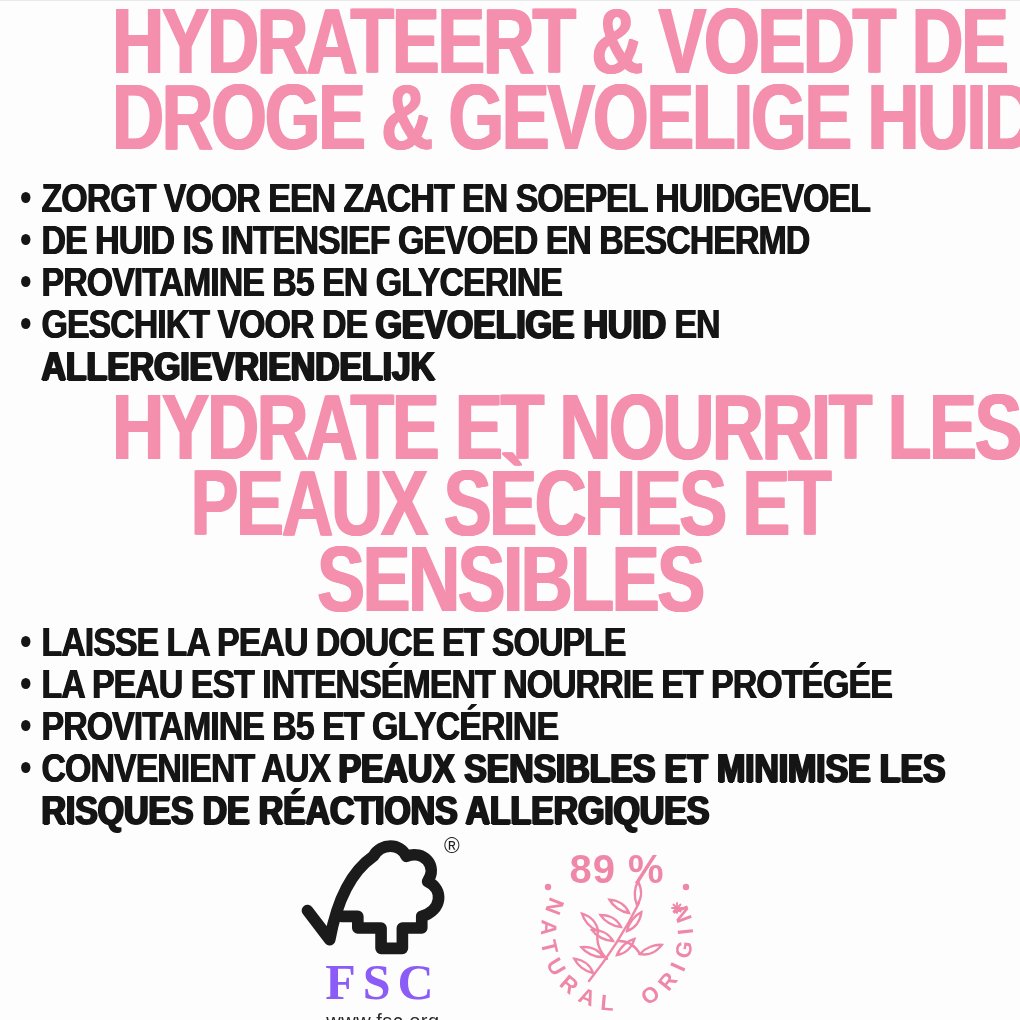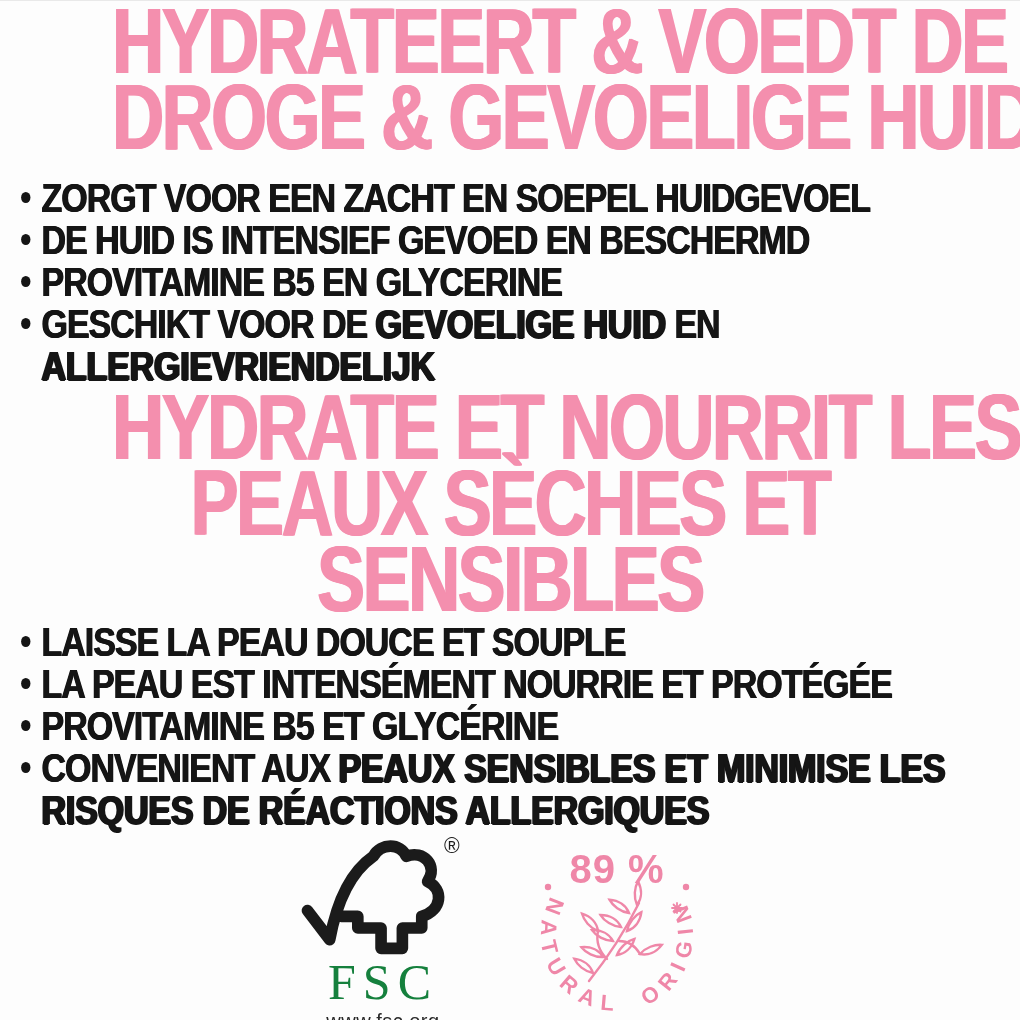--- a/index.html
+++ b/index.html
@@ -42,22 +42,22 @@
   }
   
   .logos{
     position:absolute;top:834px;left:0;width:1020px;
     display:flex;justify-content:center;align-items:flex-start;gap:42px;
   }
   .fsc{width:172px;display:flex;flex-direction:column;align-items:center;}
   .fsc-tree{display:block;}
   .fsc-acronym{
     font-family:"Liberation Serif","DejaVu Serif",serif;
-    font-weight:400;font-size:50px;line-height:50px;letter-spacing:7px;
-    color:#15803d;margin-top:-2px;
+    font-weight:700;font-size:50px;line-height:50px;letter-spacing:7px;
+    color:#8b5cf6;margin-top:-2px;
   }
   .fsc-url{
     font-size:20px;line-height:24px;color:#2a2a2a;letter-spacing:0.5px;margin-top:2px;
   }
   .badge{width:212px;height:182px;position:relative;}
 </style>
 </head>
 <body>
 
 <div class="page">

